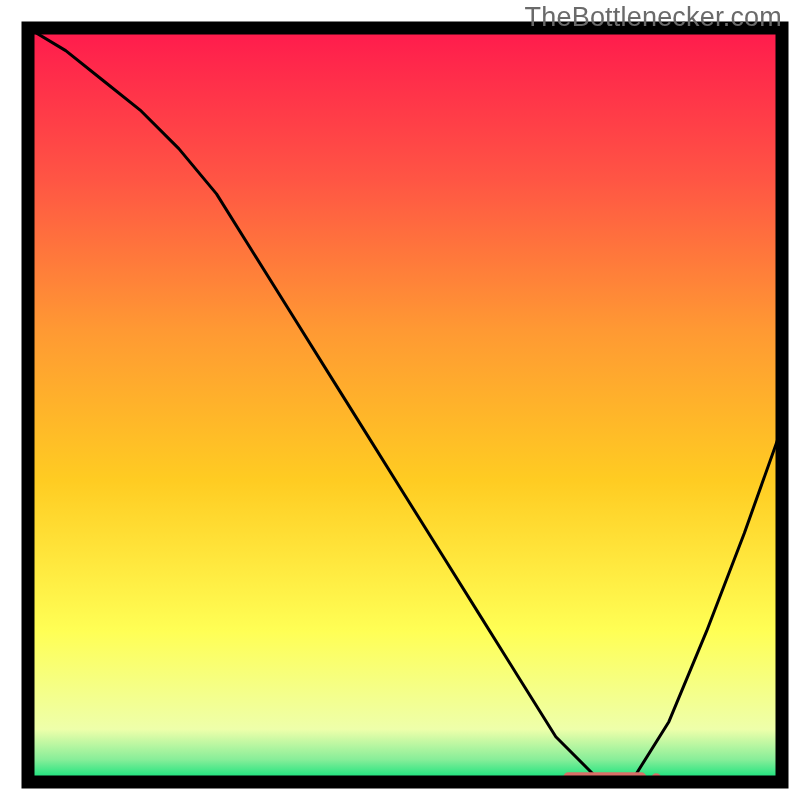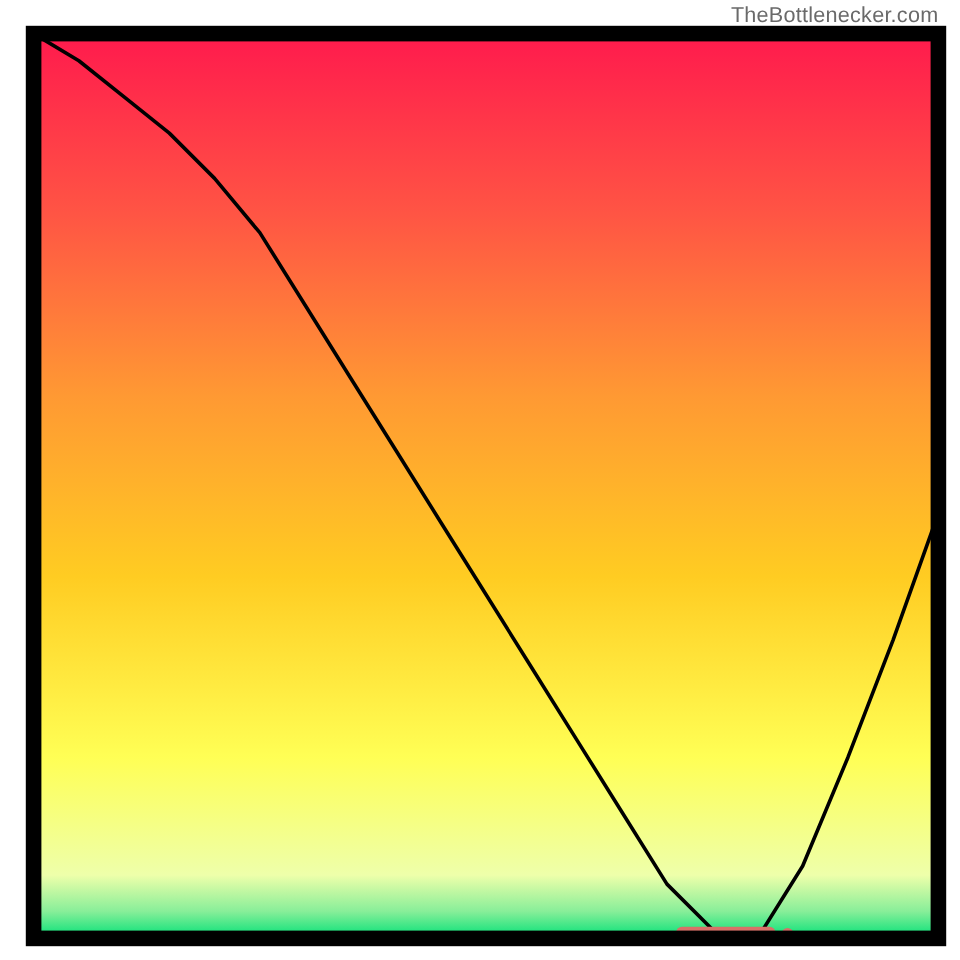--- a/index.html
+++ b/index.html
@@ -15,21 +15,21 @@
   }
   .chart-container {
     position: relative;
     width: 800px;
     height: 800px;
   }
   .watermark {
     position: absolute;
     top: 2px;
     right: 18px;
-    font-size: 18px;
+    font-size: 27px;
     color: #6a6a6a;
     font-weight: 500;
     letter-spacing: 0.2px;
   }
   svg {
     display: block;
   }
 </style>
 </head>
 <body>

